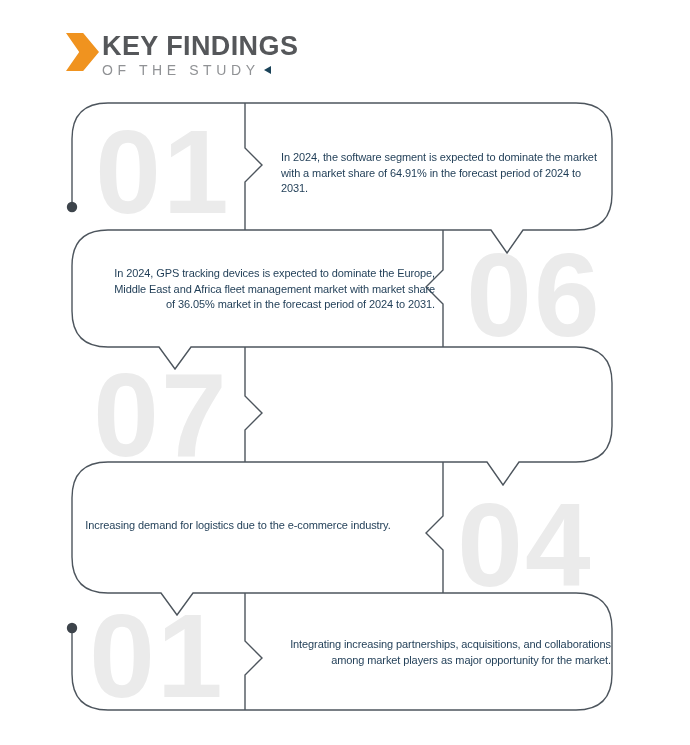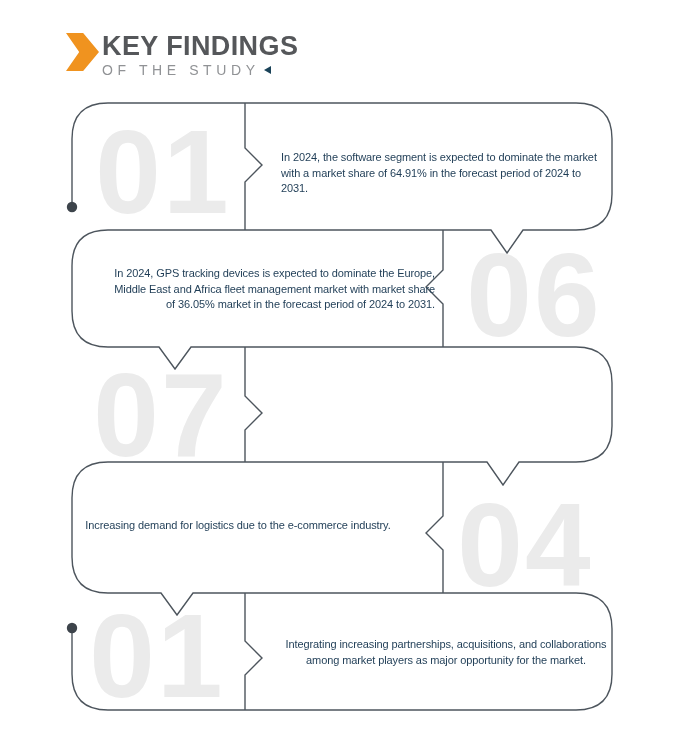--- a/index.html
+++ b/index.html
@@ -45,21 +45,21 @@
   .n5{left:157px;top:597px;}
   .txt{
     position:absolute;width:330px;
     font-size:11px;line-height:15.5px;font-weight:400;
     color:#1E3C55;letter-spacing:-.1px;
   }
   .t1{left:281px;top:150px;text-align:left;}
   .t2{left:73px;top:266px;text-align:right;padding-left:32px;}
   .t3{left:281px;top:390px;text-align:left;}
   .t4{left:73px;top:518px;text-align:center;}
-  .t5{left:281px;top:637px;text-align:center;}
+  .t5{left:281px;top:637px;text-align:right;}
 </style>
 </head>
 <body>
 
 <div class="stage">
 
   <header class="logo">
     <span class="logo-arrow"></span>
     <div class="logo-text">
       <h1>KEY FINDINGS</h1>

